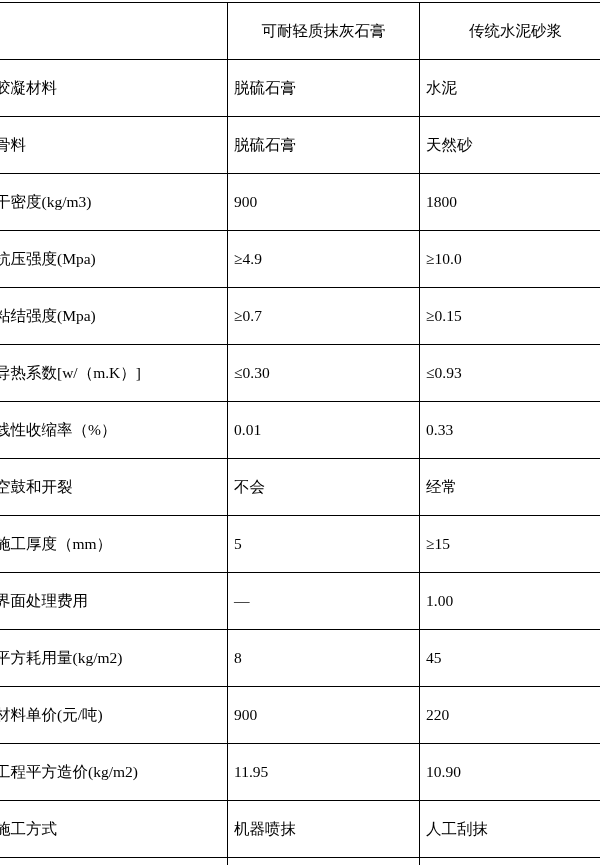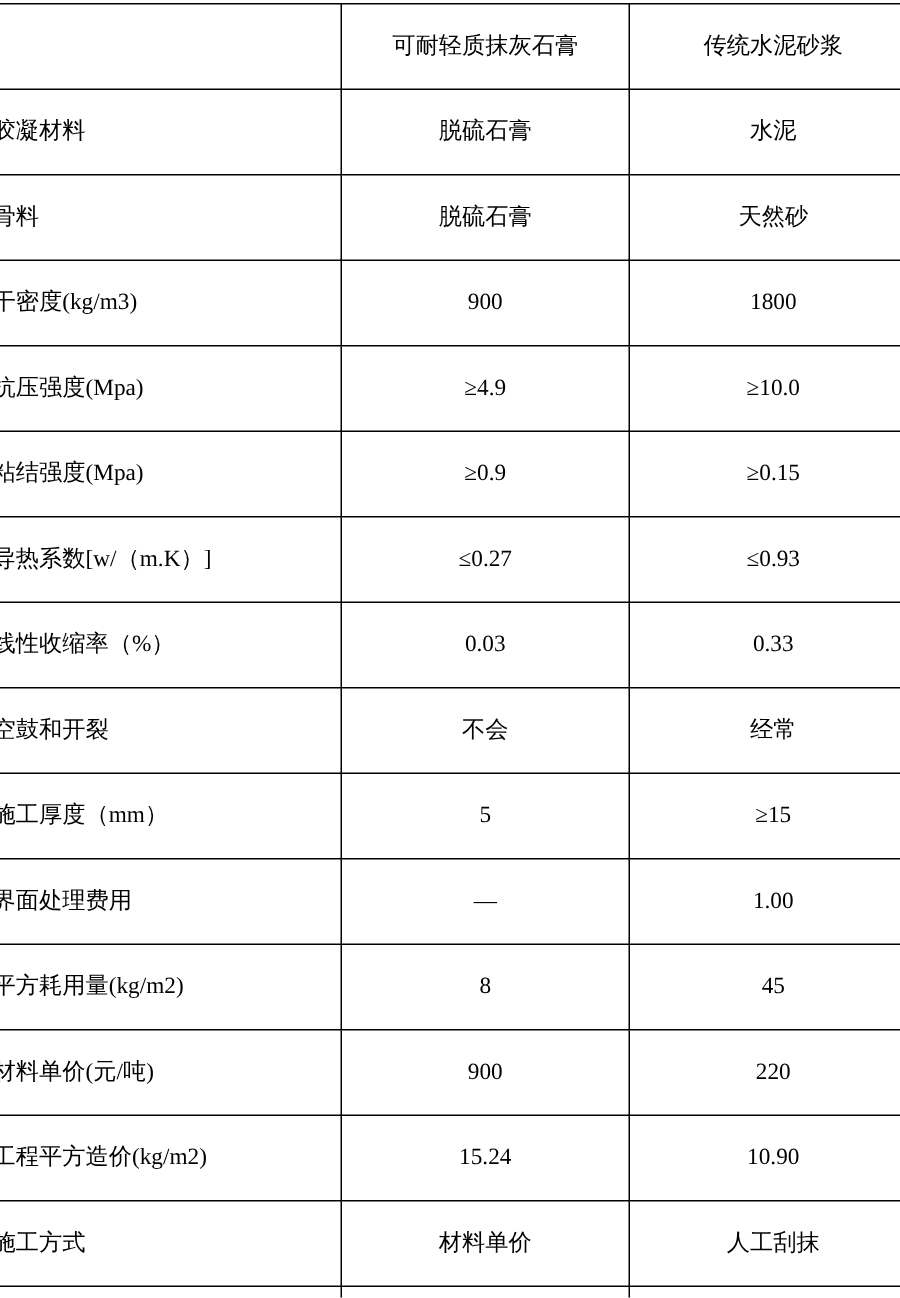--- a/index.html
+++ b/index.html
@@ -36,21 +36,20 @@
     vertical-align: middle;
     white-space: nowrap;
     overflow: hidden;
   }
   td.label-cell {
     text-align: left;
     padding-left: 10px;
     width: 226px;
   }
   td.value-cell {
-    text-align: center;
     width: 179px;
   }
   td.header-blank {
     border-left: none;
     border-top: none;
     border-bottom: 1px solid #000000;
   }
   td.header-cell {
     text-align: center;
     font-size: 15.5px;
@@ -86,31 +85,31 @@
         <td class="value-cell">900</td>
         <td class="value-cell">1800</td>
       </tr>
       <tr>
         <td class="label-cell">抗压强度(Mpa)</td>
         <td class="value-cell">≥4.9</td>
         <td class="value-cell">≥10.0</td>
       </tr>
       <tr>
         <td class="label-cell">粘结强度(Mpa)</td>
-        <td class="value-cell">≥0.9</td>
+        <td class="value-cell">≥0.7</td>
         <td class="value-cell">≥0.15</td>
       </tr>
       <tr>
         <td class="label-cell">导热系数[w/（m.K）]</td>
-        <td class="value-cell">≤0.27</td>
+        <td class="value-cell">≤0.30</td>
         <td class="value-cell">≤0.93</td>
       </tr>
       <tr>
         <td class="label-cell">线性收缩率（%）</td>
-        <td class="value-cell">0.03</td>
+        <td class="value-cell">0.01</td>
         <td class="value-cell">0.33</td>
       </tr>
       <tr>
         <td class="label-cell">空鼓和开裂</td>
         <td class="value-cell">不会</td>
         <td class="value-cell">经常</td>
       </tr>
       <tr>
         <td class="label-cell">施工厚度（mm）</td>
         <td class="value-cell">5</td>
@@ -126,26 +125,26 @@
         <td class="value-cell">8</td>
         <td class="value-cell">45</td>
       </tr>
       <tr>
         <td class="label-cell">材料单价(元/吨)</td>
         <td class="value-cell">900</td>
         <td class="value-cell">220</td>
       </tr>
       <tr>
         <td class="label-cell">工程平方造价(kg/m2)</td>
-        <td class="value-cell">15.24</td>
+        <td class="value-cell">11.95</td>
         <td class="value-cell">10.90</td>
       </tr>
       <tr>
         <td class="label-cell">施工方式</td>
-        <td class="value-cell">材料单价</td>
+        <td class="value-cell">机器喷抹</td>
         <td class="value-cell">人工刮抹</td>
       </tr>
       <tr>
         <td class="label-cell">维修成本</td>
         <td class="value-cell">0</td>
         <td class="value-cell">大</td>
       </tr>
     </tbody>
   </table>
 </div>

